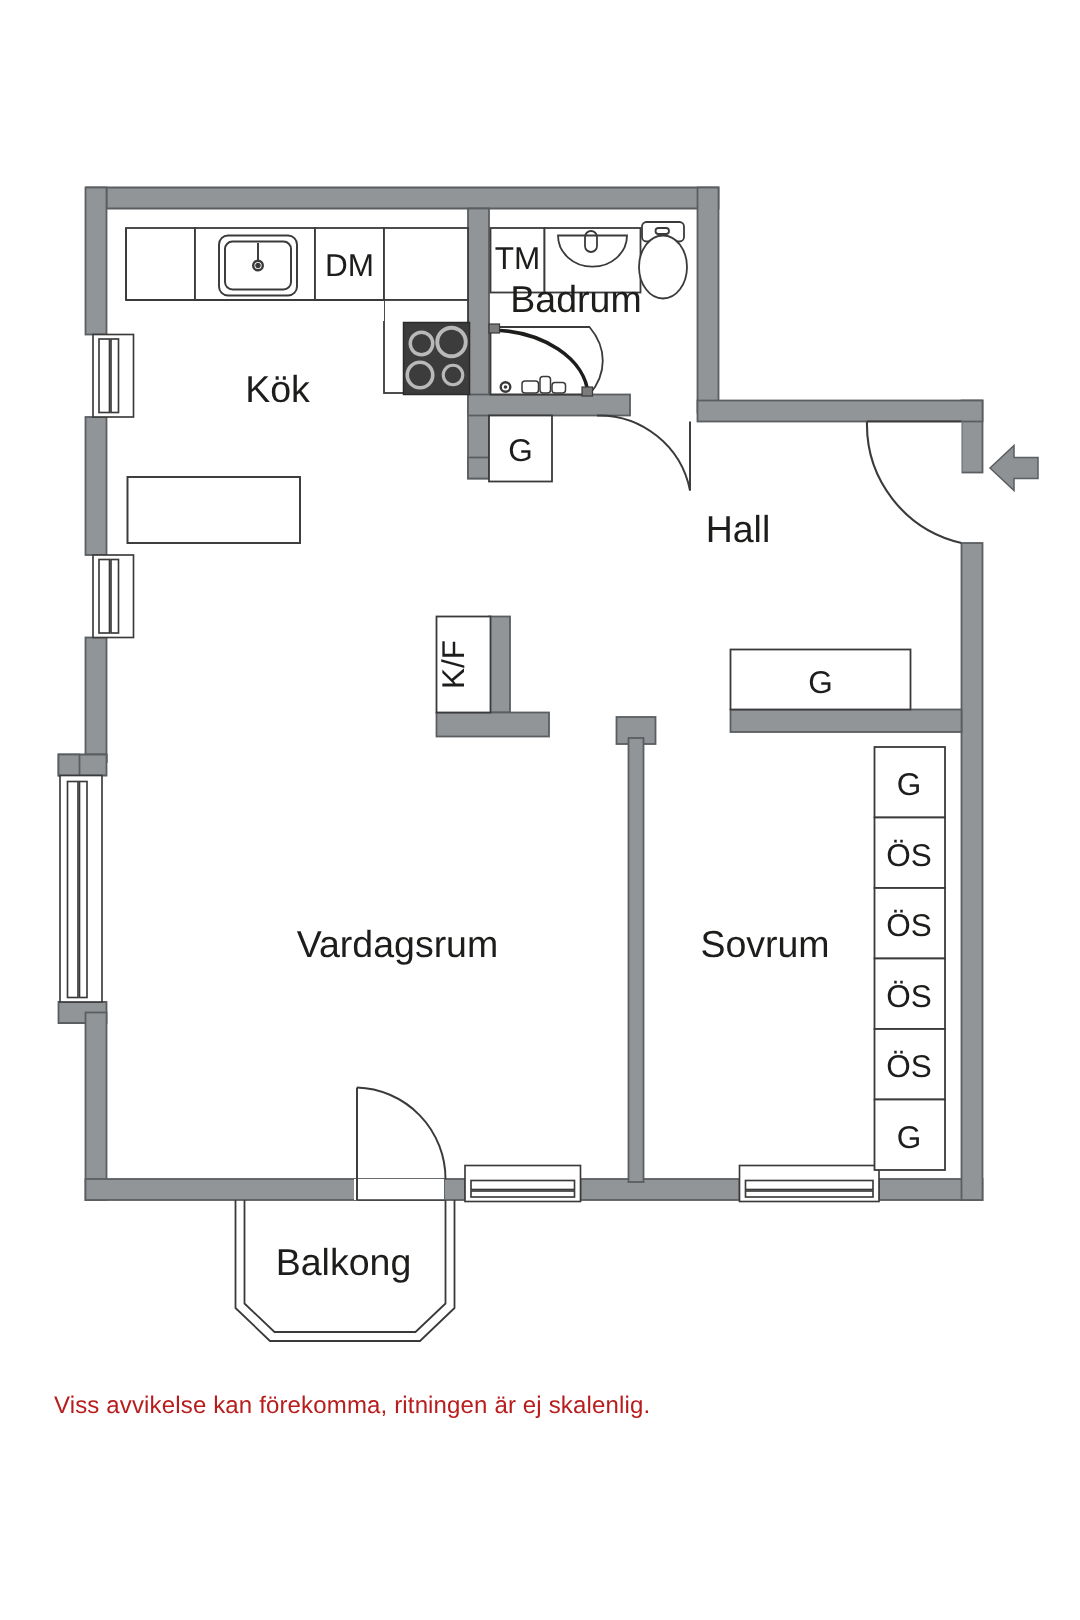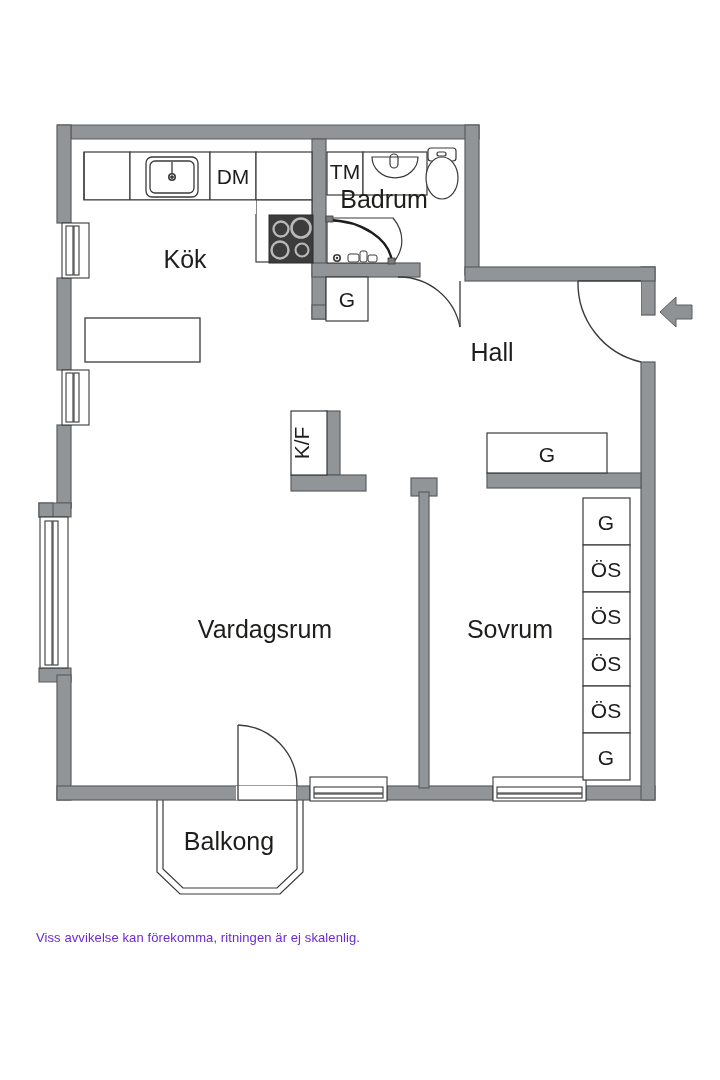--- a/index.html
+++ b/index.html
@@ -5,21 +5,21 @@
 <style>
   html,body{margin:0;padding:0;background:#ffffff;}
   body{
     width:720px;height:1080px;position:relative;overflow:hidden;
     font-family:"Liberation Sans","DejaVu Sans",sans-serif;
     color:#1d1d1b;
   }
   #plan{position:absolute;left:0;top:0;width:720px;height:1080px;}
   .caption{
     position:absolute;left:36px;top:930px;width:600px;
-    font-size:13px;line-height:16px;color:#6d28d9;
+    font-size:16px;line-height:16px;color:#b91c1c;
     letter-spacing:.1px;
     font-family:"Liberation Sans","DejaVu Sans",sans-serif;
   }
   svg text{font-family:"Liberation Sans","DejaVu Sans",sans-serif;fill:#1d1d1b;}
   .room-label{font-size:25px;}
   .small-label{font-size:21px;}
 </style>
 </head>
 <body>
 

